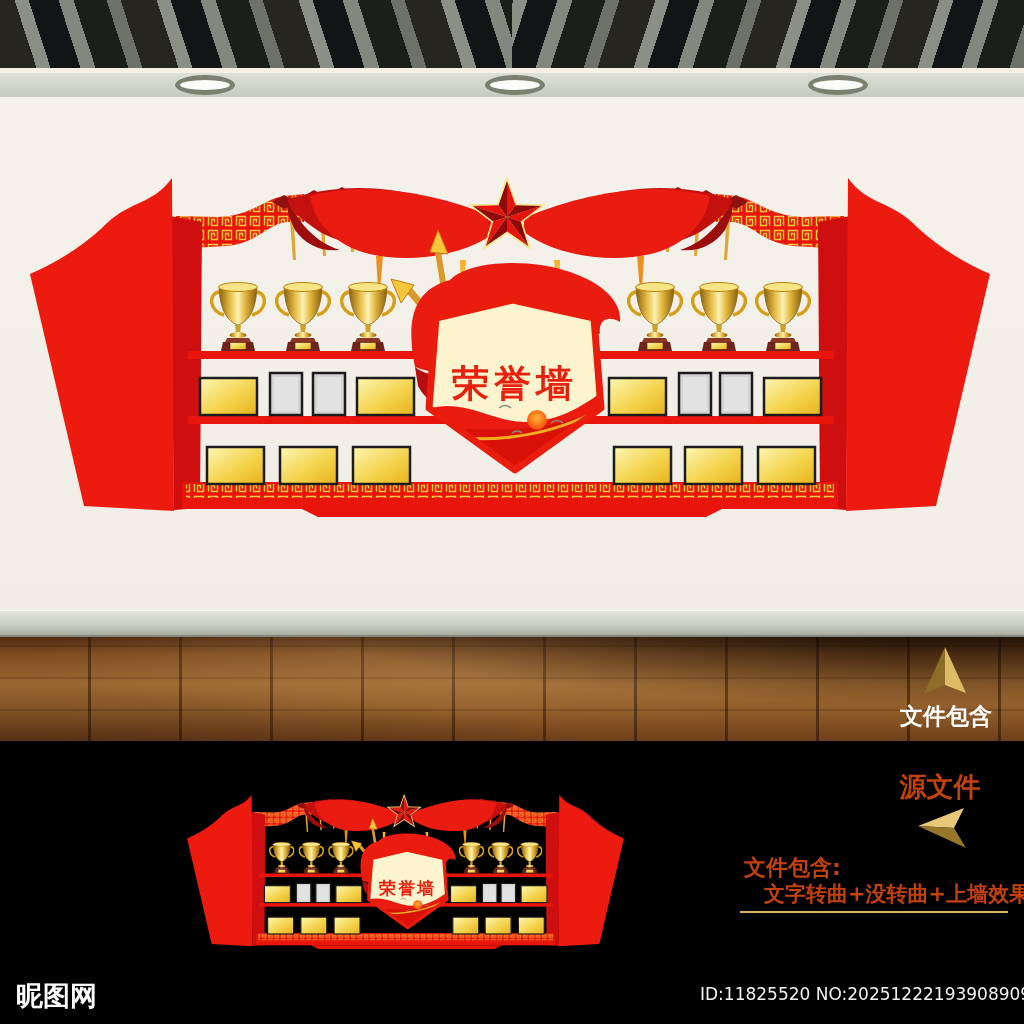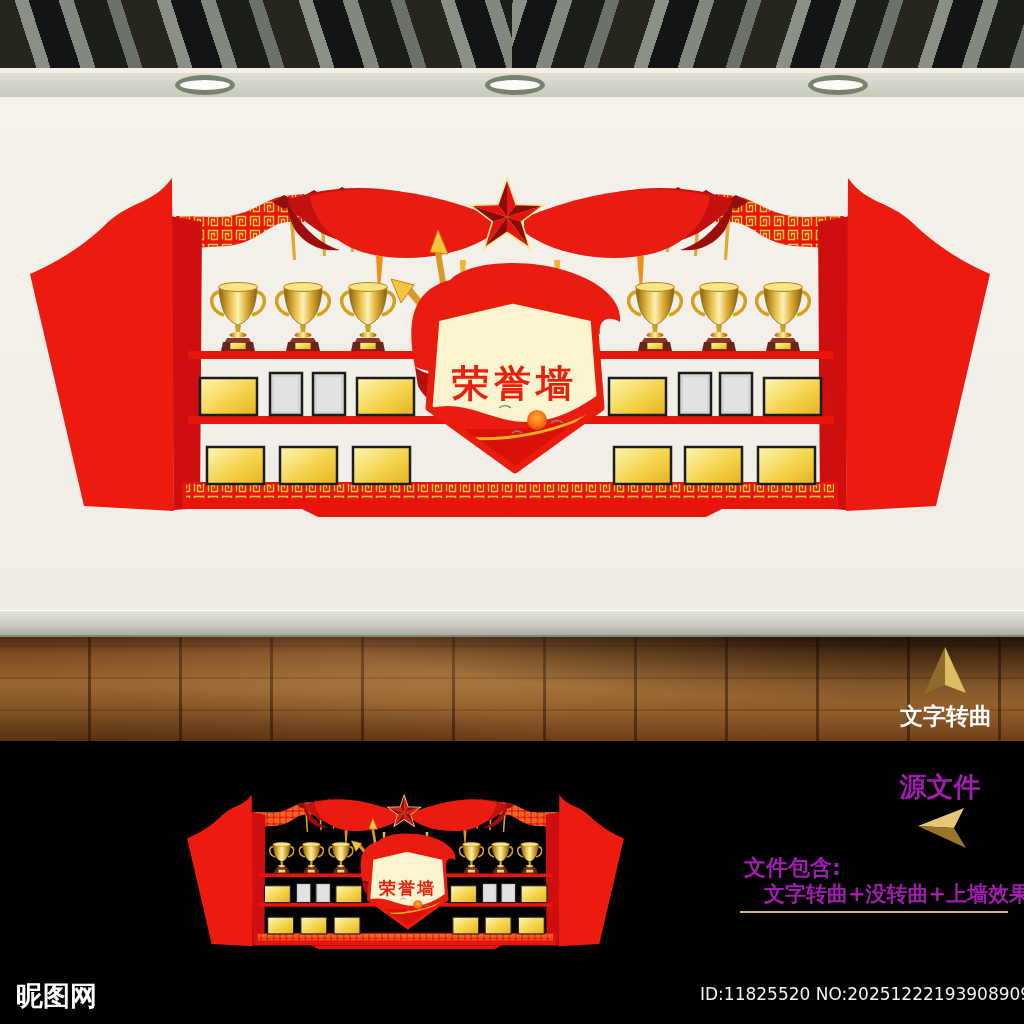--- a/index.html
+++ b/index.html
@@ -25,21 +25,21 @@
        repeating-linear-gradient(90deg, rgba(35,18,6,0) 0 88px, rgba(30,14,4,.5) 88px 91px),
        repeating-linear-gradient(0deg, rgba(30,15,5,0) 0 30px, rgba(30,15,5,.18) 30px 32px),
        linear-gradient(180deg,#4e2b12 0%,#7c4b20 16%,#9a6630 45%,#8f5c29 72%,#6f3f1a 100%);}
   .floor-label{position:absolute;left:884px;top:701px;width:124px;text-align:center;font-size:23px;font-weight:bold;color:#ffffff;}
   .black-zone{position:absolute;left:0;top:741px;width:1024px;height:283px;background:#000;}
   
   .design{position:absolute;left:0;top:0;width:1000px;height:345px;}
   #design-main{left:10px;top:172px;}
   #design-small{position:absolute;left:178px;top:792px;width:1000px;height:345px;transform:scale(0.455);transform-origin:0 0;}
   
-  .gold{color:#a21caf;}
+  .gold{color:#c2410c;}
   .src-label{position:absolute;left:860px;top:769px;width:160px;text-align:center;font-size:27px;font-weight:bold;}
   .inc-head{position:absolute;left:744px;top:853px;font-size:22px;font-weight:bold;white-space:nowrap;text-align:center;}
   .inc-line{position:absolute;left:740px;top:880px;font-size:21px;font-weight:bold;white-space:nowrap;margin-left:24px;}
   .divider{position:absolute;left:740px;top:911px;width:268px;height:2px;background:#d8b564;}
   .note-line{position:absolute;left:740px;top:921px;font-size:18px;letter-spacing:7px;white-space:nowrap;}
   .watermark{position:absolute;left:16px;top:978px;display:flex;align-items:baseline;gap:3px;color:#fff;}
   .wm-name{font-size:27px;font-weight:bold;}
   .wm-url{font-size:24px;}
   .id-line{position:absolute;left:700px;top:984px;width:312px;text-align:right;font-size:17px;color:#f2f2f2;white-space:nowrap;}
   .arrow-abs{position:absolute;}
@@ -207,21 +207,21 @@
     </svg>
   </div>
 
   <div class="baseboard"></div>
   <div class="floor"></div>
 
   <svg class="arrow-abs" style="left:920px;top:645px" width="50" height="52">
     <polygon points="25,2 4,49 25,40" fill="#8d6d28"></polygon>
     <polygon points="25,2 25,40 46,48" fill="#dcbd64"></polygon>
   </svg>
-  <div class="floor-label">文字转曲</div>
+  <div class="floor-label">文件包含</div>
 
   <div class="black-zone"></div>
   <div id="design-small">
       <div class="design" style="left: 0px; top: 0px;">
     <svg viewBox="0 0 1000 345" width="1000" height="345" xmlns="http://www.w3.org/2000/svg">
       <defs>
         <pattern id="meander" width="14" height="14" patternUnits="userSpaceOnUse">
           <path d="M2.5 11.5 V2.5 H11.5 V11.5 H5.5 V5.5 H8.5 V8.5" fill="none" stroke="#f6c93e" stroke-width="1.4"></path>
         </pattern>
         <linearGradient id="pg" x1="0" y1="0" x2="1" y2="1">

